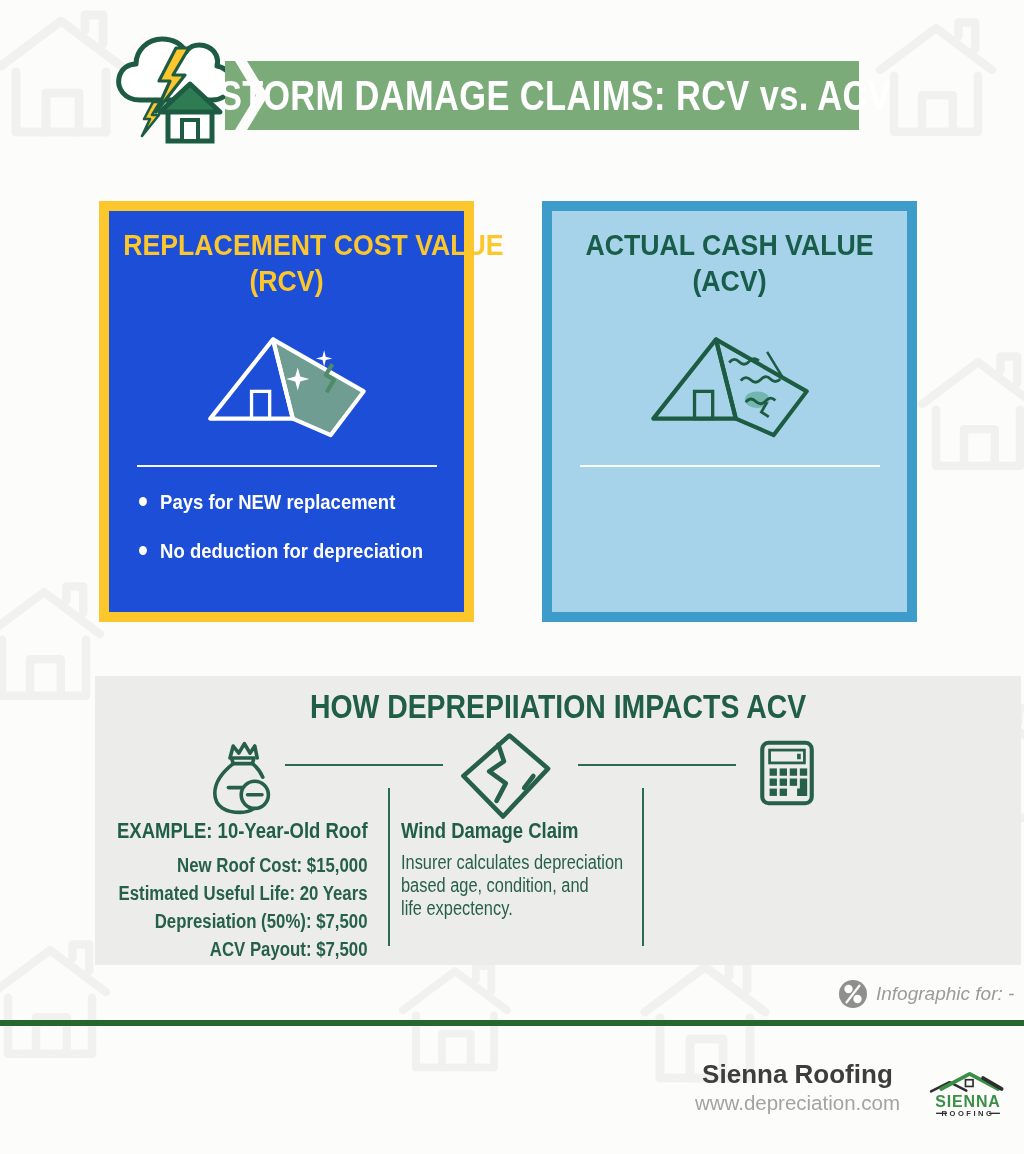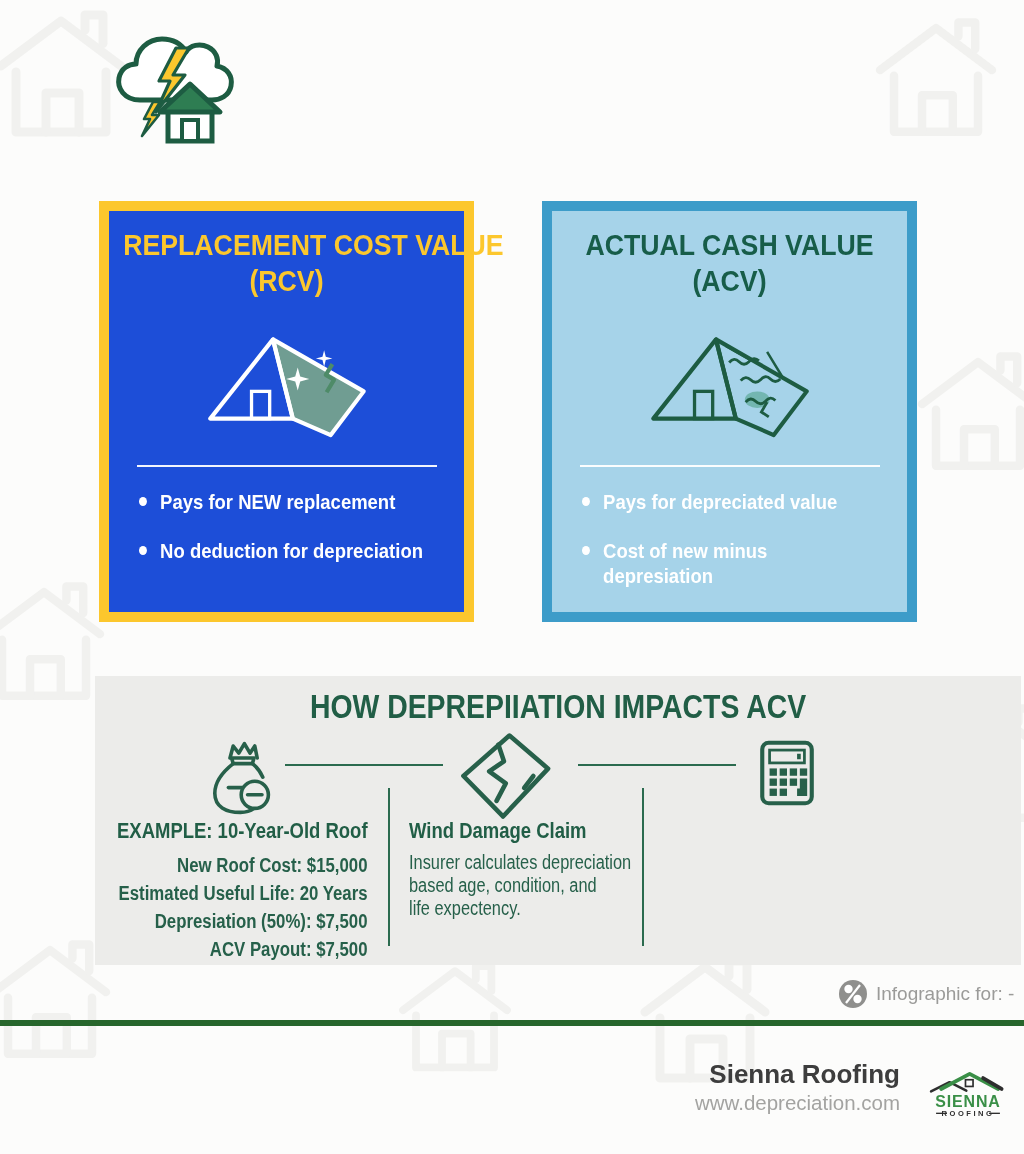--- a/index.html
+++ b/index.html
@@ -37,33 +37,33 @@
   .panel{position:absolute;left:95px;top:676px;width:926px;height:289px;background:#ececea;}
   .panel-title{position:absolute;top:12px;left:0;right:0;text-align:center;font-size:33px;font-weight:bold;
                color:#215e46;transform:scaleX(0.86);white-space:nowrap;}
   .conn{position:absolute;top:88px;height:2px;background:#2b6b4f;}
   .conn1{left:190px;width:158px;} .conn2{left:483px;width:158px;}
   .vdiv{position:absolute;top:112px;height:158px;width:2px;background:#2b6b4f;}
   .vdiv1{left:293px;} .vdiv2{left:547px;}
   .picon{position:absolute;}
   .picon-bag{left:103px;top:54px;} .picon-shingle{left:356px;top:54px;} .picon-calc{left:663px;top:64px;}
   .pcol{position:absolute;top:142px;color:#26604a;}
-  .pcol1{left:22px;text-align:right;} .pcol2{left:306px;margin-left:8px;} .pcol3{left:575px;}
+  .pcol1{left:22px;text-align:right;} .pcol2{left:306px;} .pcol3{left:575px;}
   .cx{transform:scaleX(0.84);transform-origin:left top;white-space:nowrap;}
   .pcol-heading{font-size:22px;font-weight:bold;margin-bottom:7px;color:#215e46;}
   .pcol-line{font-size:20px;font-weight:bold;line-height:28px;}
   .pcol2 .pcol-line{font-size:19.5px;font-weight:normal;line-height:23px;}
   .pcol3 .pcol-line{font-size:21px;line-height:25px;}
 
   
-  .attribution{position:absolute;left:838px;top:979px;display:flex;align-items:center;gap:8px;}
+  .attribution{position:absolute;left:838px;top:979px;display:flex;align-items:center;gap:8px;font-style:italic;}
   .attribution-label{font-size:19px;color:#9b9b99;}
   .rule{position:absolute;left:0;top:1020px;width:1024px;height:6px;background:#27662c;}
   .company-block{position:absolute;right:124px;top:1058px;text-align:right;}
-  .company{font-size:26px;font-weight:bold;color:#3d3d3d;line-height:32px;}
+  .company{font-size:26px;font-weight:bold;color:#3d3d3d;line-height:32px;text-align:center;}
   .website{font-size:20.5px;color:#a3a3a1;line-height:25px;}
   .brand-logo{position:absolute;left:926px;top:1064px;}
 </style>
 </head>
 <body>
 
 <div class="page">
 
   <svg width="0" height="0" style="position:absolute;">
     <defs>
@@ -104,20 +104,26 @@
 
   <svg class="hdr-icon" width="135" height="120" viewBox="0 0 135 120">
     <path d="M28,74 C12,74 5,62 7,52 C9,42 17,38 24,38 C24,24 36,13 50,13 C62,13 70,19 74,26 C78,19 88,17 96,21 C104,25 107,33 105,40 C115,42 121,50 119,60 C117,70 108,74 100,74 Z" fill="#ffffff" stroke="#1d5c42" stroke-width="5" stroke-linejoin="round"></path>
     <path d="M64,22 L47,55 L58,55 L44,86 L73,49 L61,49 L77,22 Z" fill="#fcc72d" stroke="#1d5c42" stroke-width="3.2" stroke-linejoin="round"></path>
     <path d="M41,76 L32,93 L38,93 L30,110 L47,89 L40,89 L48,76 Z" fill="#fcc72d" stroke="#1d5c42" stroke-width="2.6" stroke-linejoin="round"></path>
     <rect x="56" y="82" width="44" height="33" fill="#ffffff" stroke="#1d5c42" stroke-width="5"></rect>
     <path d="M48,86 L78,58 L108,86 Z" fill="#2e7d52" stroke="#1d5c42" stroke-width="5" stroke-linejoin="round"></path>
     <rect x="70" y="94" width="16" height="21" fill="#ffffff" stroke="#1d5c42" stroke-width="4"></rect>
   </svg>
 
+  <div class="banner">
+    <svg class="banner-notch" width="50" height="69" viewBox="0 0 50 69">
+      <polygon points="10,0 22,0 43,34.5 22,69 10,69 31,34.5" fill="#fcfcfb"></polygon>
+    </svg>
+    <div class="banner-title">STORM DAMAGE CLAIMS: RCV vs. ACV</div>
+  </div>
 
   <div class="card card-rcv">
     <div class="card-title">
       <div>REPLACEMENT COST VALUE</div>
       <div>(RCV)</div>
     </div>
     <svg class="card-icon" width="200" height="132" viewBox="0 0 210 160">
       <polygon points="88,32 198,95 158,148 112,128" fill="#7fab86" fill-opacity="0.85" stroke="#ffffff" stroke-width="5" stroke-linejoin="round"></polygon>
       <polygon points="88,32 12,128 112,128" fill="none" stroke="#ffffff" stroke-width="5" stroke-linejoin="round"></polygon>
       <rect x="62" y="95" width="22" height="33" fill="none" stroke="#ffffff" stroke-width="4"></rect>
@@ -142,24 +148,20 @@
       <polygon points="88,32 198,95 158,148 112,128" fill="none" stroke="#1d5c42" stroke-width="5" stroke-linejoin="round"></polygon>
       <polygon points="88,32 12,128 112,128" fill="none" stroke="#1d5c42" stroke-width="5" stroke-linejoin="round"></polygon>
       <rect x="62" y="95" width="22" height="33" fill="none" stroke="#1d5c42" stroke-width="4"></rect>
       <path d="M104,60 q6,-7 12,-1 q6,6 12,0 q6,-7 12,-1" fill="none" stroke="#1d5c42" stroke-width="3.4"></path>
       <path d="M118,82 q6,-7 12,-1 q6,6 12,0 q6,-7 12,-1 q6,6 12,0" fill="none" stroke="#1d5c42" stroke-width="3.4"></path>
       <path d="M124,108 q6,-7 12,-1 q6,6 12,0 q6,-7 12,-1" fill="none" stroke="#1d5c42" stroke-width="3.4"></path>
       <path d="M100,40 L130,57 M150,47 L170,80" fill="none" stroke="#1d5c42" stroke-width="3"></path>
       <polyline points="150,108 143,120 152,126" fill="none" stroke="#1d5c42" stroke-width="3.4"></polyline>
     </svg>
     <div class="card-divider"></div>
-    <ul class="bullets">
-      <li class="oneline">Pays for depreciated value</li>
-      <li class="wrap">Cost of new minus depresiation</li>
-    </ul>
   </div>
 
   <div class="panel">
     <div class="panel-title">HOW DEPREPIIATION IMPACTS ACV</div>
 
     <svg class="picon picon-bag" width="80" height="88" viewBox="0 0 100 100">
       <g fill="none" stroke="#27604a" stroke-width="4.5" stroke-linecap="round" stroke-linejoin="round">
         <path d="M40,30 L44,15 L51,24 L58,12 L65,24 L71,15 L74,30"></path>
         <path d="M42,30 L44,37 L68,37 L70,30 Z"></path>
         <path d="M44,37 C30,48 21,60 21,74 C21,91 35,98 53,98 C60,98 66,96 70,93"></path>

